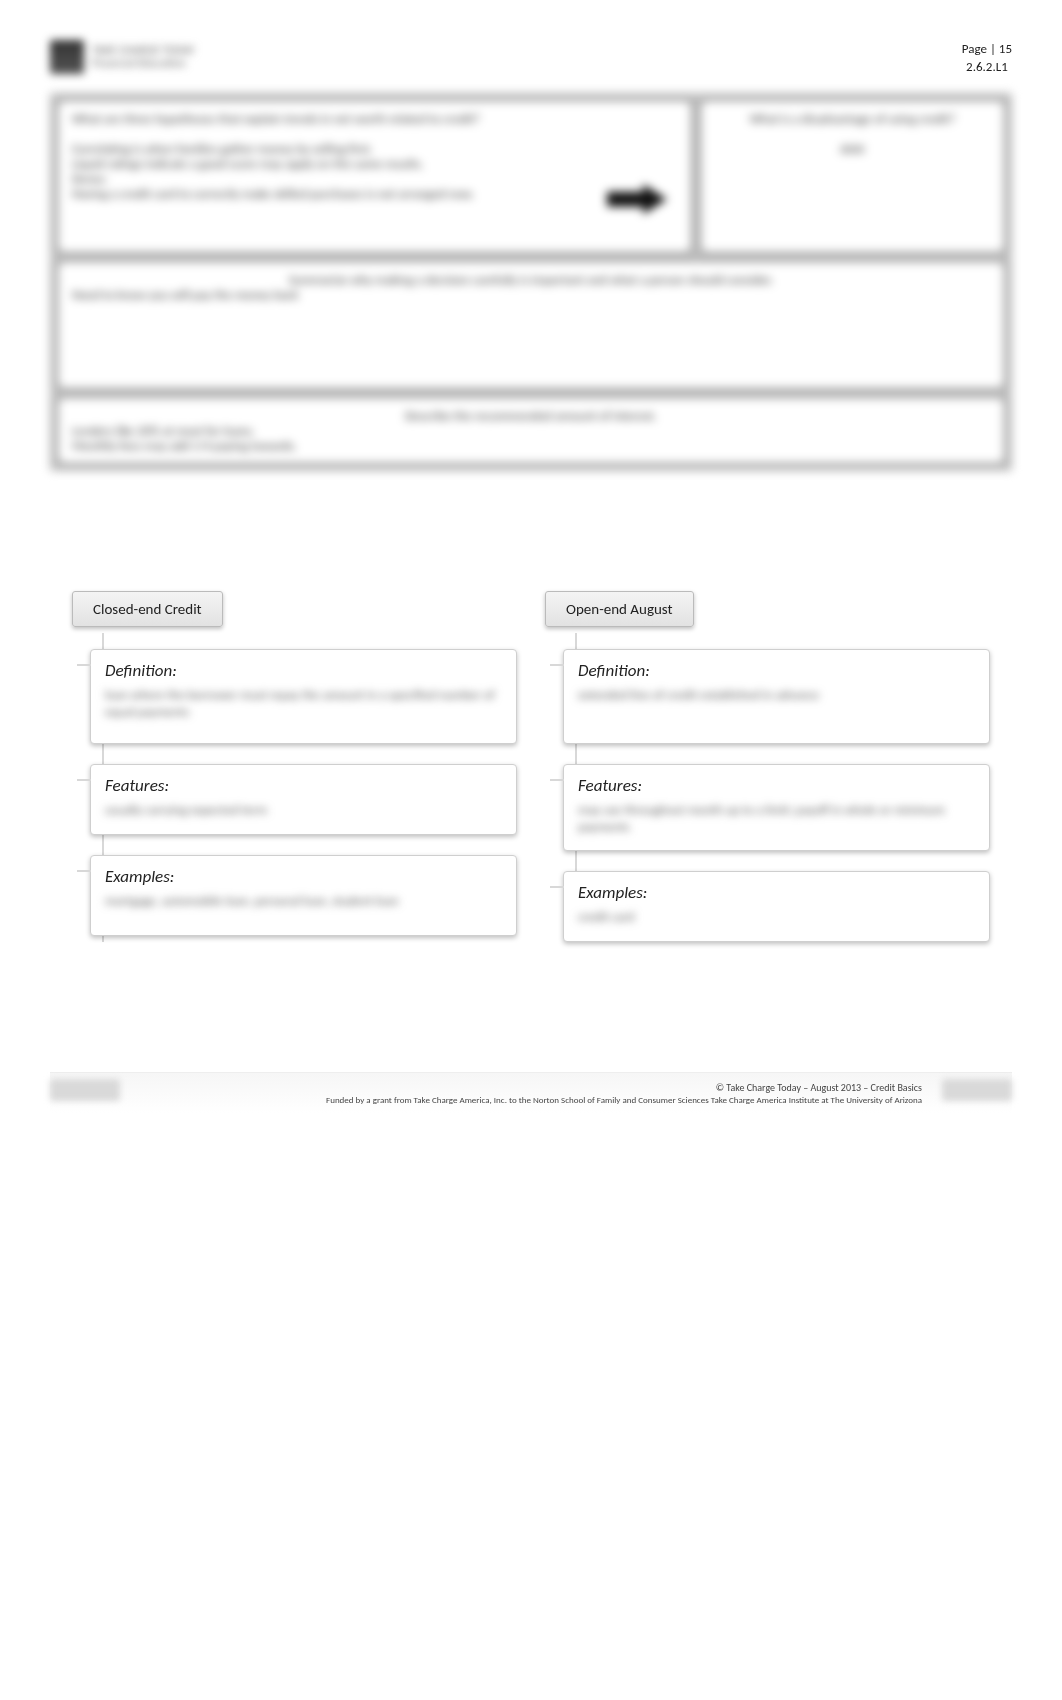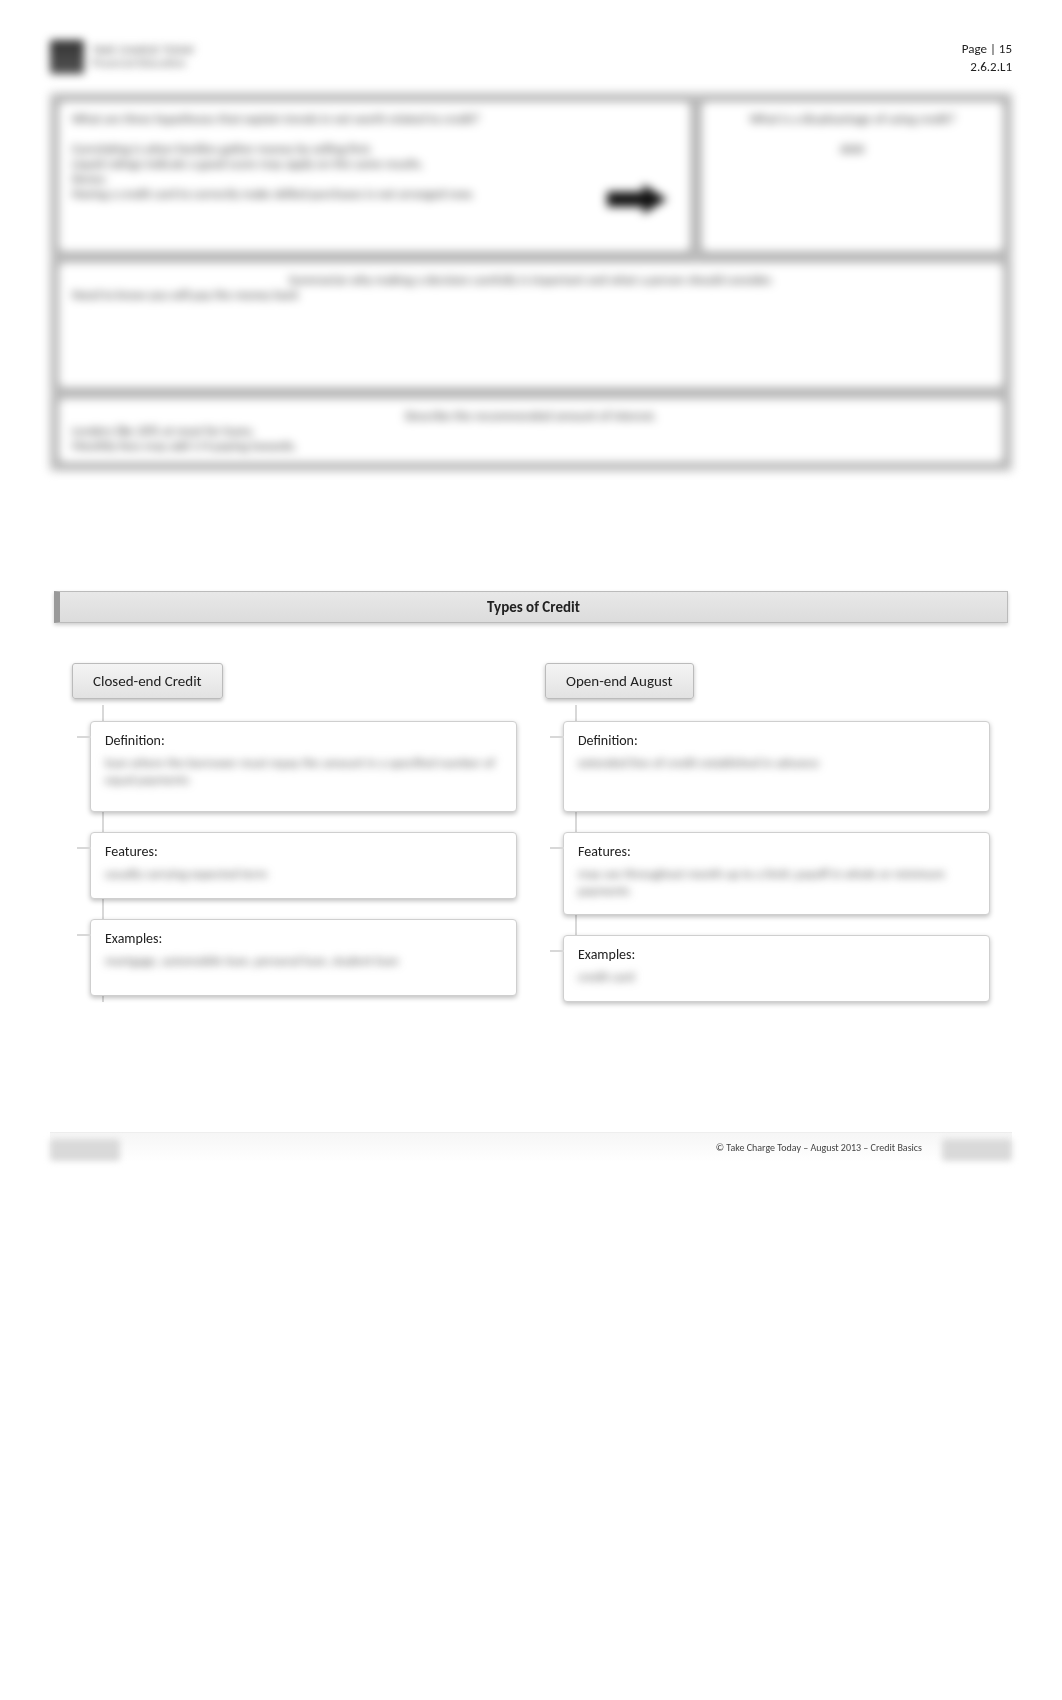--- a/index.html
+++ b/index.html
@@ -31,21 +31,21 @@
     height: 34px;
     background: linear-gradient(#333,#555);
     border-radius: 2px;
   }
   .logo-text {
     font-size: 12px;
     color: #666;
     line-height: 1.1;
   }
   .page-meta {
-    text-align: right;
+    text-align: center;
     font-size: 13px;
     color: #222;
     line-height: 1.35;
   }
   
   .top-frame {
     background: #bfbfbf;
     padding: 6px;
     border-radius: 2px;
     margin-bottom: 40px;
@@ -137,23 +137,24 @@
   .card::before {
     content: "";
     position: absolute;
     left: -14px;
     top: 14px;
     width: 14px;
     height: 2px;
     background: #d8d8d8;
   }
   .card-title {
-    font-size: 14px;
+    font-size: 17px;
     color: #222;
     margin-bottom: 6px;
+    font-style: italic;
   }
   .card-body {
     font-size: 13px;
     color: #555;
     line-height: 1.3;
     filter: blur(4px);
     min-height: 18px;
   }
   .tall .card-body { min-height: 42px; }
   .med .card-body { min-height: 28px; }
@@ -222,21 +223,20 @@
       <div>Need to know you will pay the money back</div>
     </div>
     <div class="panel panel-wide2">
       <div style="text-align:center;">Describe the recommended amount of interest.</div>
       <div style="white-space:pre-line;">Lenders like 20% at most for loans.
 Monthly fees may add 1/4 paying towards.</div>
     </div>
   </div>
 
   <div class="types-section">
-    <div class="types-title">Types of Credit</div>
 
     <div class="columns">
 
       <div class="col">
         <div class="stem"></div>
         <div class="col-label">Closed-end Credit</div>
 
         <div class="card tall">
           <div class="card-title">Definition:</div>
           <div class="card-body">loan where the borrower must repay the amount in a specified number of equal payments</div>
@@ -268,16 +268,17 @@
           <div class="card-body">credit card</div>
         </div>
       </div>
 
     </div>
   </div>
 
   <div class="footer">
     <div class="footer-logo-l"></div>
     <div>© Take Charge Today – August 2013 – Credit Basics</div>
+    <div class="footer-line2">Funded by a grant from Take Charge America, Inc. to the Norton School of Family and Consumer Sciences Take Charge America Institute at The University of Arizona</div>
     <div class="footer-logo-r"></div>
   </div>
 
 </div>
 
 </body></html>

